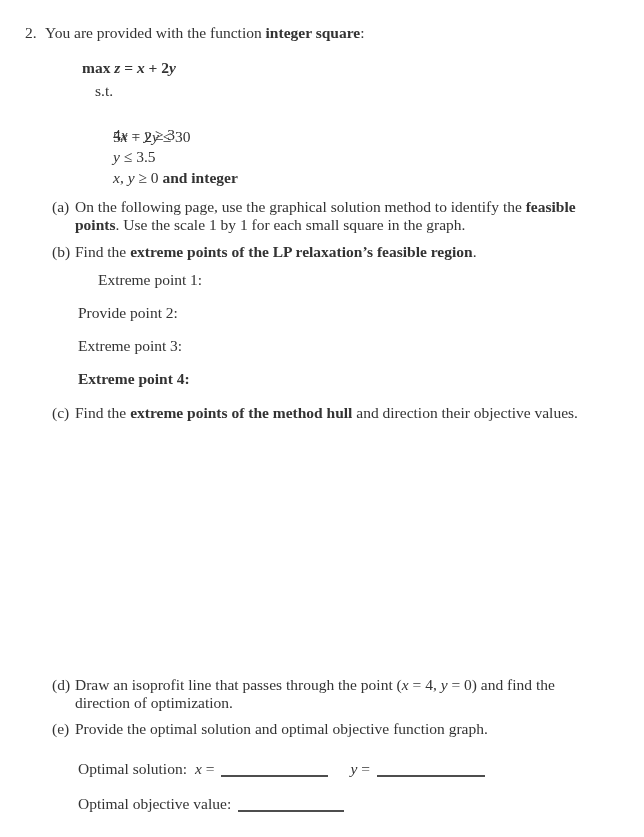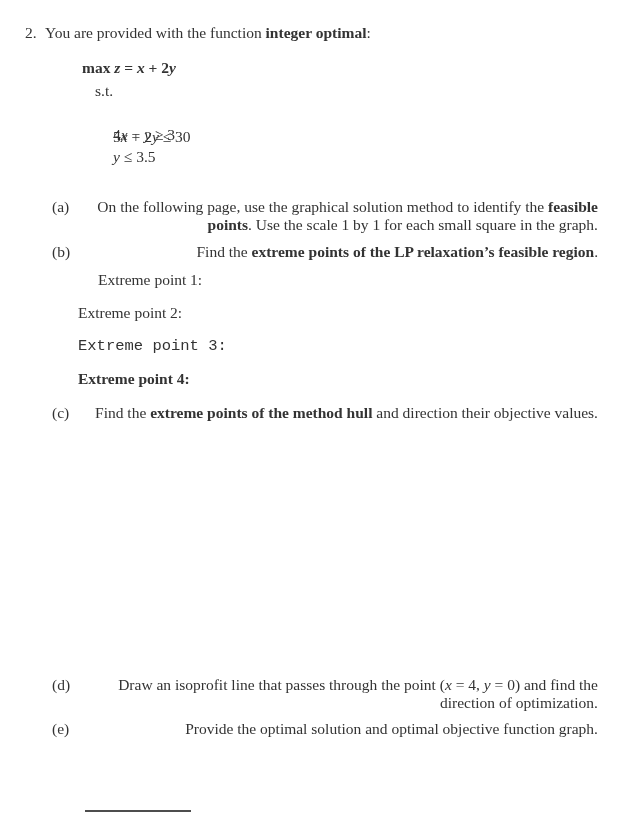--- a/index.html
+++ b/index.html
@@ -27,21 +27,21 @@
   .problem-head { left: 25px; top: 24px; width: 595px; }
   .problem-head .num { position: absolute; left: 0; top: 0; }
   .problem-head .txt { margin-left: 20px; }
 
   
   .math-line { white-space: nowrap; }
 
   
   .item { display: flex; }
   .item .lbl { flex: 0 0 23px; }
-  .item .txt { width: 523px; text-align: right; }
+  .item .txt { width: 523px; }
 
   
   .blank {
     display: inline-block;
     border-bottom: 2px solid #4d4d4d;
     height: 12px;
     vertical-align: -3px;
   }
   .blank.w1 { width: 107px; margin-left: 7px; }
   .blank.w2 { width: 108px; margin-left: 7px; }
@@ -49,59 +49,63 @@
   .gap-mid { display: inline-block; width: 22px; }
   .var-eq { margin-left: 8px; }
 </style>
 </head>
 <body>
 
 <div class="page">
 
   <div class="abs problem-head">
     <span class="num">2.</span>
-    <div class="txt"><span>You are provided with the function </span><b>integer optimal</b><span>:</span></div>
+    <div class="txt"><span>You are provided with the function </span><b>integer square</b><span>:</span></div>
   </div>
 
   <div class="abs math-line" style="left:82px; top:59px;font-weight:bold;"><span>max</span>&nbsp;<span><i>z</i> = <i>x</i> + 2<i>y</i></span></div>
 
   <div class="abs it math-line" style="left:95px; top:82px;">s.t.</div>
 
   <div class="abs math-line" style="left:113px; top:104px;margin-top:24px;">5<i>x</i> + 2<i>y</i> ≤ 30</div>
   <div class="abs math-line" style="left:113px; top:126px;">4<i>x</i> − <i>y</i> ≥ 3</div>
   <div class="abs math-line" style="left:113px; top:148px;"><i>y</i> ≤ 3.5</div>
+  <div class="abs math-line" style="left:113px; top:169px;"><span><i>x</i>, <i>y</i> ≥ 0</span>&nbsp;<b>and integer</b></div>
 
   <div class="abs item" style="left:52px; top:198px;">
     <span class="lbl">(a)</span>
     <div class="txt"><span>On the following page, use the graphical solution method to identify the </span><b>feasible points</b><span>. Use the scale 1 by 1 for each small square in the graph.</span></div>
   </div>
 
   <div class="abs item" style="left:52px; top:243px;">
     <span class="lbl">(b)</span>
     <div class="txt"><span>Find the </span><b>extreme points of the LP relaxation’s feasible region</b><span>.</span></div>
   </div>
 
   <div class="abs" style="left:78px; top:271px;margin-left:20px;">Extreme point 1:</div>
-  <div class="abs" style="left:78px; top:304px;">Extreme point 2:</div>
-  <div class="abs" style="left:78px; top:337px;font-family:Liberation Mono, monospace;">Extreme point 3:</div>
+  <div class="abs" style="left:78px; top:304px;">Provide point 2:</div>
+  <div class="abs" style="left:78px; top:337px;">Extreme point 3:</div>
   <div class="abs" style="left:78px; top:370px;font-weight:bold;">Extreme point 4:</div>
 
   <div class="abs item" style="left:52px; top:404px;">
     <span class="lbl">(c)</span>
     <div class="txt"><span>Find the </span><b>extreme points of the method hull</b><span> and direction their objective values.</span></div>
   </div>
 
   <div class="abs item" style="left:52px; top:676px;">
     <span class="lbl">(d)</span>
     <div class="txt"><span>Draw an isoprofit line that passes through the point </span><span>(<i>x</i> = 4, <i>y</i> = 0)</span><span> and find the direction of optimization.</span></div>
   </div>
 
   <div class="abs item" style="left:52px; top:720px;">
     <span class="lbl">(e)</span>
     <div class="txt">Provide the optimal solution and optimal objective function graph.</div>
   </div>
 
+  <div class="abs" style="left:78px; top:760px; white-space:nowrap;">
+    <span>Optimal solution:</span><span class="var-eq"><i>x</i> =</span><span class="blank w1"></span><span class="gap-mid"></span><span><i>y</i> =</span><span class="blank w2"></span>
+  </div>
 
   <div class="abs" style="left:78px; top:795px; white-space:nowrap;">
-    <span class="blank w3"></span>
+    <span>Optimal objective value:</span><span class="blank w3"></span>
   </div>
 
 </div>
 
 </body></html>

